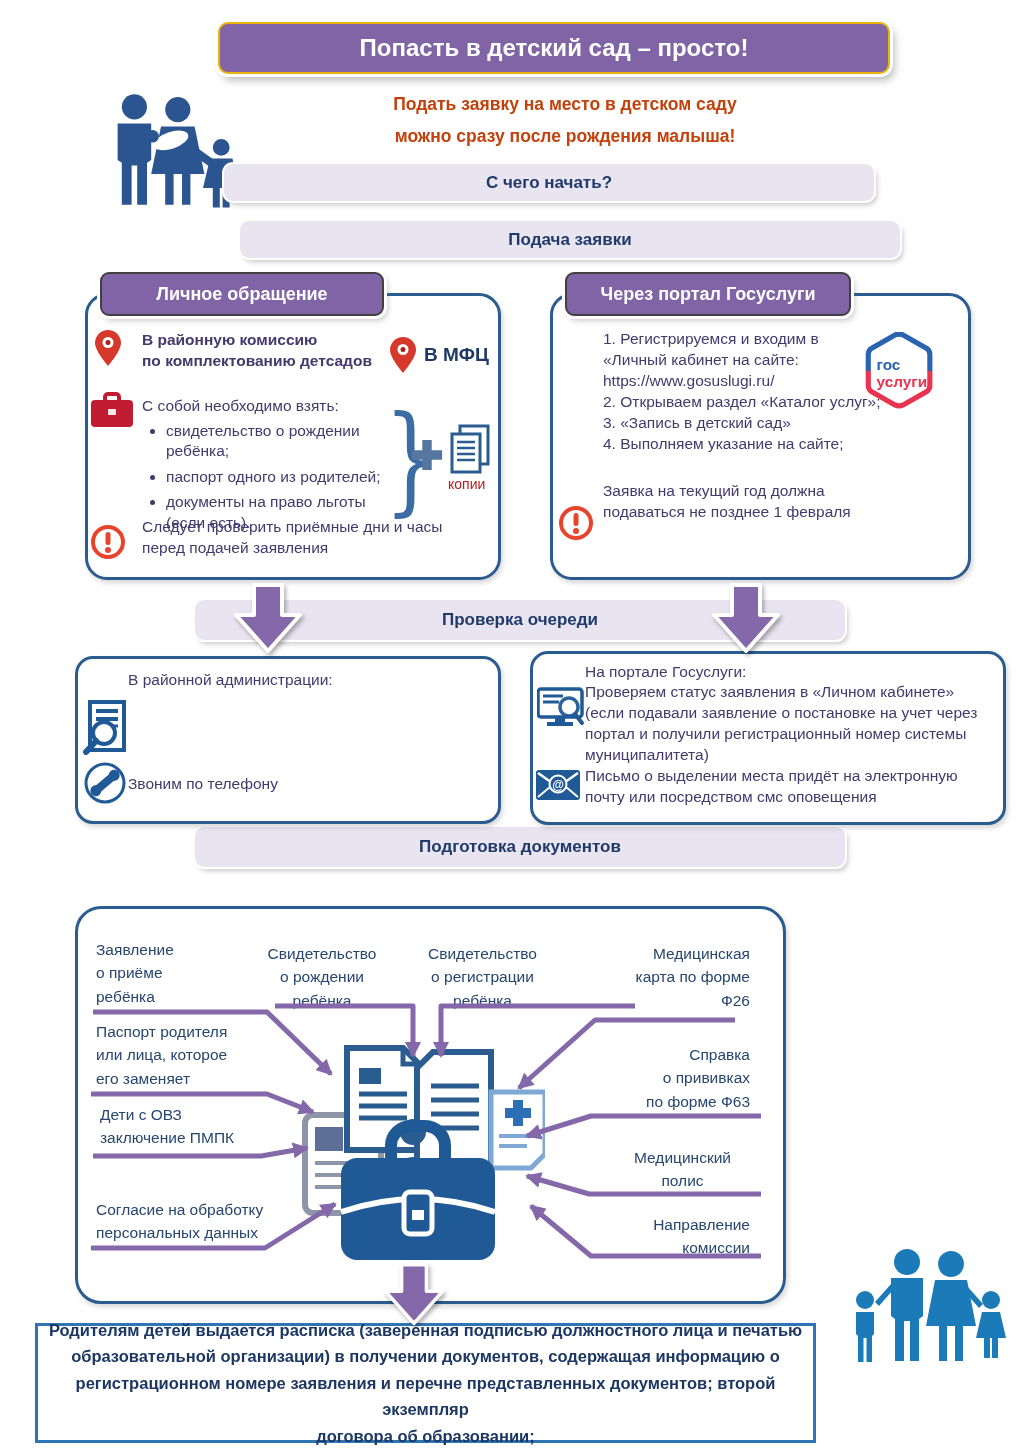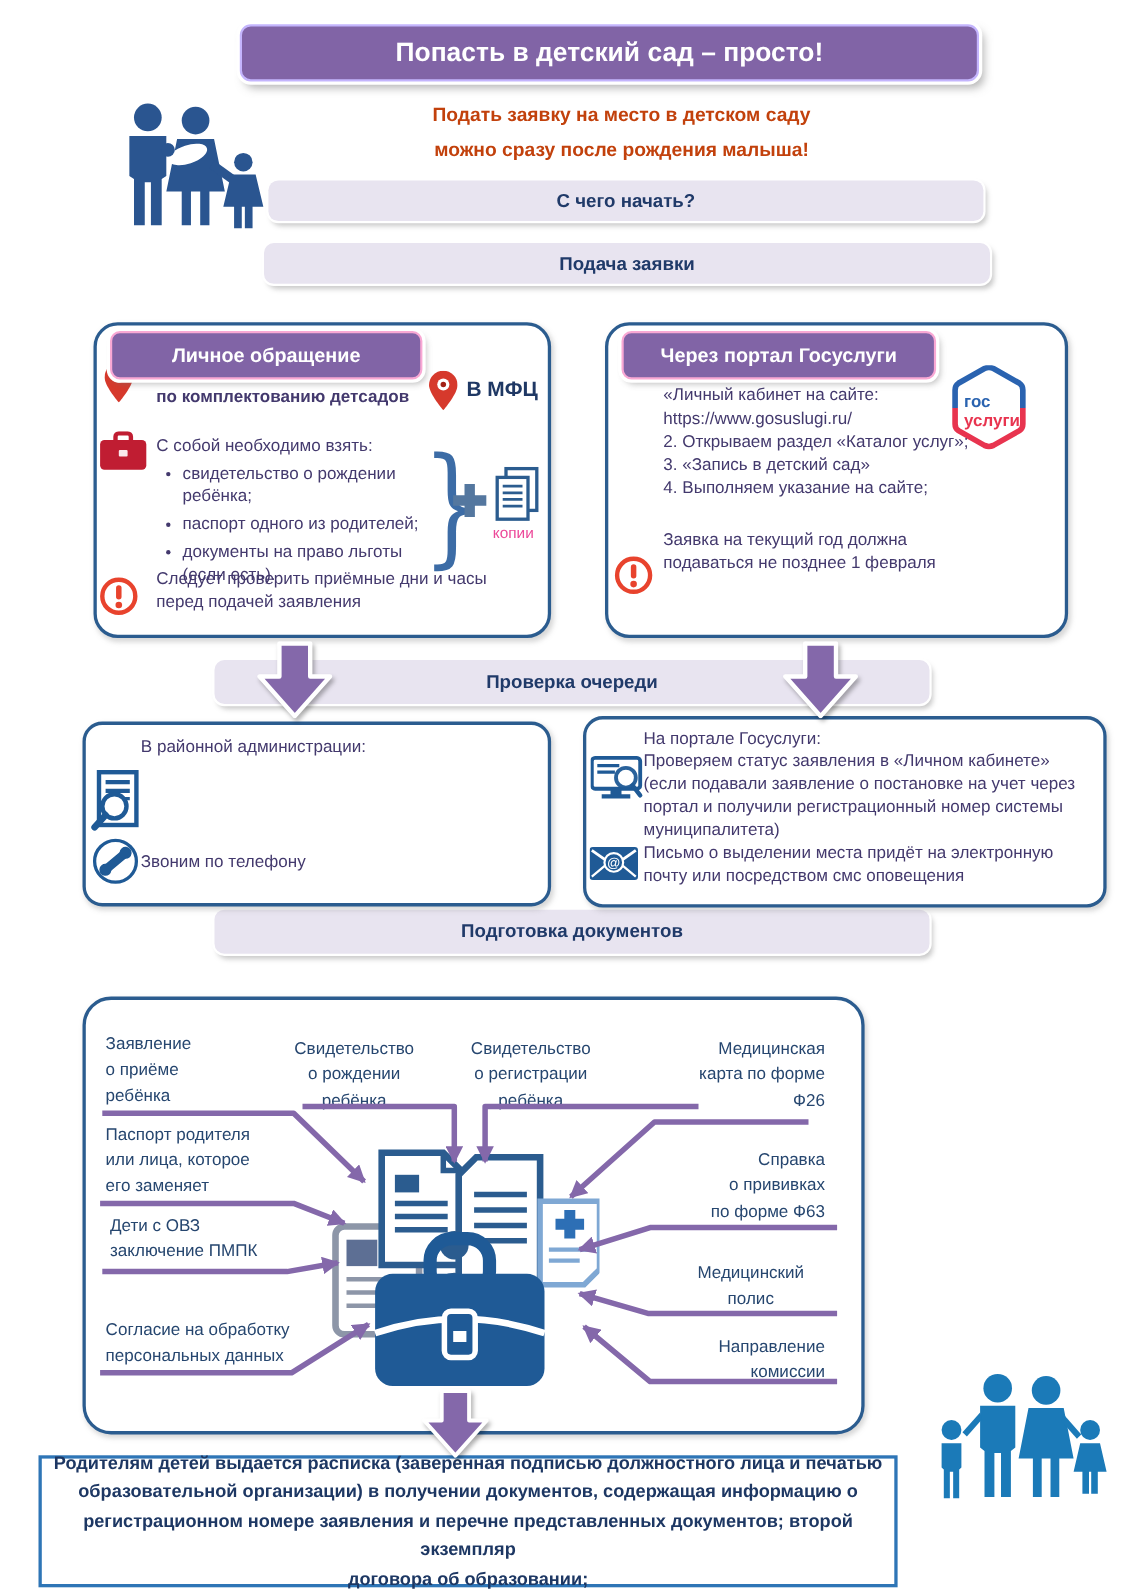--- a/index.html
+++ b/index.html
@@ -1,39 +1,39 @@
 <!DOCTYPE html>
 <html><head>
 <meta charset="utf-8">
 <style>
   html,body{margin:0;padding:0;background:#fff;}
   .page{position:relative;width:1024px;height:1448px;background:#fff;overflow:hidden;
         font-family:"Liberation Sans","DejaVu Sans",sans-serif;}
   .abs{position:absolute;}
   .ml{white-space:pre-line;}
   .banner{background:#8164a6;color:#fff;font-weight:bold;display:flex;align-items:center;justify-content:center;
-          border:2px solid #c4b5fd;border-radius:10px;
+          border:2px solid #eab308;border-radius:10px;
           box-shadow:0 0 0 3px #fff,4px 6px 8px rgba(110,110,110,.5);}
   .tab{background:#8164a6;color:#fff;font-weight:bold;font-size:18px;display:flex;align-items:center;justify-content:center;
-       border:2px solid #f9a8d4;border-radius:9px;z-index:4;
-       box-shadow:0 0 0 3px #fff,3px 4px 6px rgba(110,110,110,.45);margin-top:29px;}
+       border:2px solid #404040;border-radius:9px;z-index:4;
+       box-shadow:0 0 0 3px #fff,3px 4px 6px rgba(110,110,110,.45);}
   .bar{background:#e8e4f0;border-radius:9px;display:flex;align-items:center;justify-content:center;
        font-weight:bold;font-size:17px;color:#203a69;
        box-shadow:0 0 0 2px #fff,3px 4px 5px rgba(120,120,120,.4);}
   .panel{background:#fff;border:3px solid #2b5c8f;border-radius:22px;z-index:1;
          box-shadow:2px 3px 5px rgba(140,140,140,.35);}
   .txt{color:#43396d;font-size:15.5px;line-height:1.35;}
   .navy{color:#1f3864;font-weight:bold;}
   .doclabel{color:#26466f;font-size:15.5px;line-height:1.5;white-space:pre-line;z-index:2;}
   .intro-line{font-weight:bold;color:#c2410c;font-size:17.5px;text-align:center;width:630px;}
   ul.bring{list-style:disc;margin:0;padding-left:18px;color:#43396d;}
   ul.bring li{font-size:15.5px;line-height:1.32;margin-bottom:5px;width:215px;}
   .brace{font-family:"DejaVu Serif",serif;font-size:118px;color:#3c6ca6;line-height:1;
          transform:scaleX(.72);transform-origin:left top;z-index:2;}
-  .copies-lbl{font-size:14px;color:#ec4899;}
+  .copies-lbl{font-size:14px;color:#b91c1c;}
   .big-arrow{z-index:3;filter:drop-shadow(2px 3px 2px rgba(0,0,0,.3));}
   .note{background:#fff;border:3px solid #2e75b6;display:flex;align-items:center;justify-content:center;
         text-align:center;color:#1d3763;font-weight:600;font-size:16.5px;line-height:1.6;white-space:pre-line;}
   svg text{font-family:"Liberation Sans","DejaVu Sans",sans-serif;}
 </style>
 </head>
 <body>
 
 <div class="page">
 
@@ -51,21 +51,21 @@
         <path d="M75,49 h16 l5,21 h-7 v14 h-5 v-14 h-2 v14 h-5 v-14 h-7 z"></path>
       </g>
       <ellipse cx="47" cy="36" rx="13" ry="6" transform="rotate(-18 47 36)" fill="#fff"></ellipse>
       <circle cx="34" cy="33" r="4.5" fill="#2a5590"></circle>
     </svg>
   </span>
 
   <div class="abs intro-line" style="left:250px;top:94px;">Подать заявку на место в детском саду</div>
   <div class="abs intro-line" style="left:250px;top:126px;">можно сразу после рождения малыша!</div>
 
-  <div class="abs bar" style="left:244px;top:164px;width:650px;height:37px;">С чего начать?</div>
+  <div class="abs bar" style="left:224px;top:164px;width:650px;height:37px;">С чего начать?</div>
   <div class="abs bar" style="left:240px;top:221px;width:660px;height:37px;">Подача заявки</div>
 
   <div class="abs panel" style="left:85px;top:293px;width:410px;height:281px;"></div>
   <div class="abs tab" style="left:100px;top:272px;width:280px;height:40px;">Личное обращение</div>
 
   <span class="abs" style="left:95px;top:330px;z-index:2;">
     <svg width="26" height="36" viewBox="0 0 26 36">
       <path d="M13,0 C5.8,0 0,5.8 0,13 c0,8 13,23 13,23 s13,-15 13,-23 C26,5.8 20.2,0 13,0 z" fill="#d6392c"></path>
       <circle cx="13" cy="12.5" r="5.5" fill="#fff"></circle>
         <circle cx="13" cy="12.5" r="2.5" fill="#a32015"></circle>

